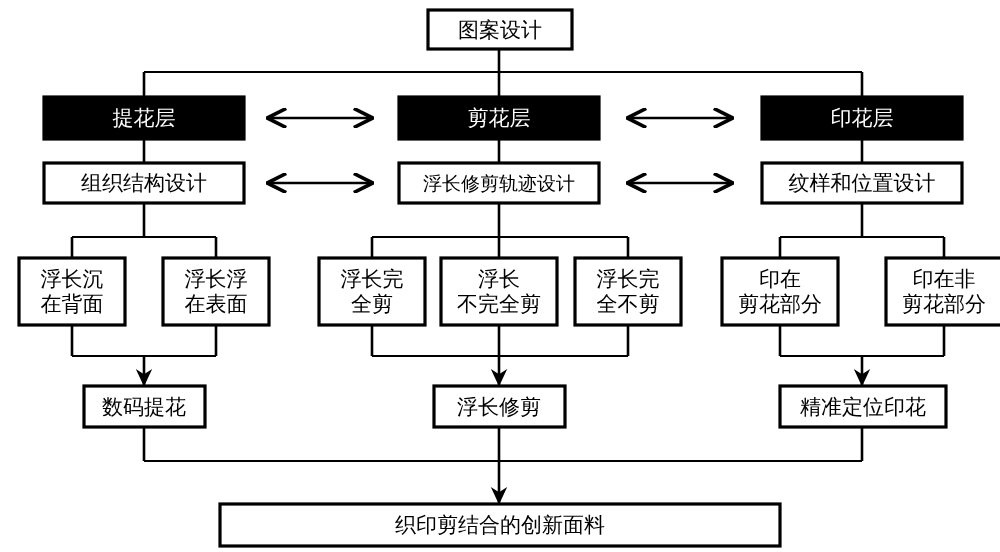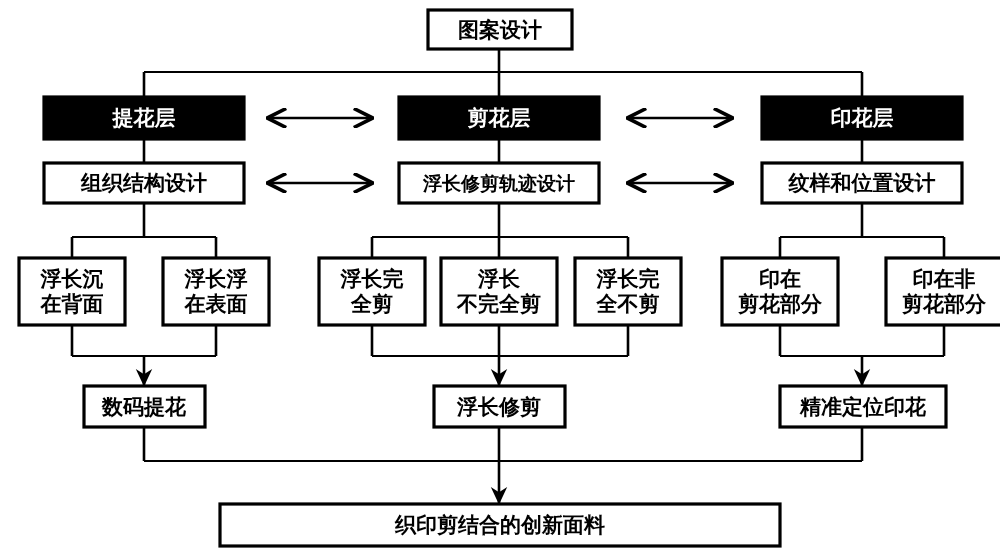--- a/index.html
+++ b/index.html
@@ -6,21 +6,20 @@
     margin: 0;
     padding: 0;
     background: #ffffff;
   }
   #diagram-root {
     position: relative;
     width: 1000px;
     height: 552px;
     background: #ffffff;
     font-family: "DejaVu Sans", "Liberation Sans", sans-serif;
-    font-weight: bold;
   }
   svg.flow {
     display: block;
     width: 1000px;
     height: 552px;
   }
   .node-rect {
     fill: #ffffff;
     stroke: #000000;
     stroke-width: 3.2;

